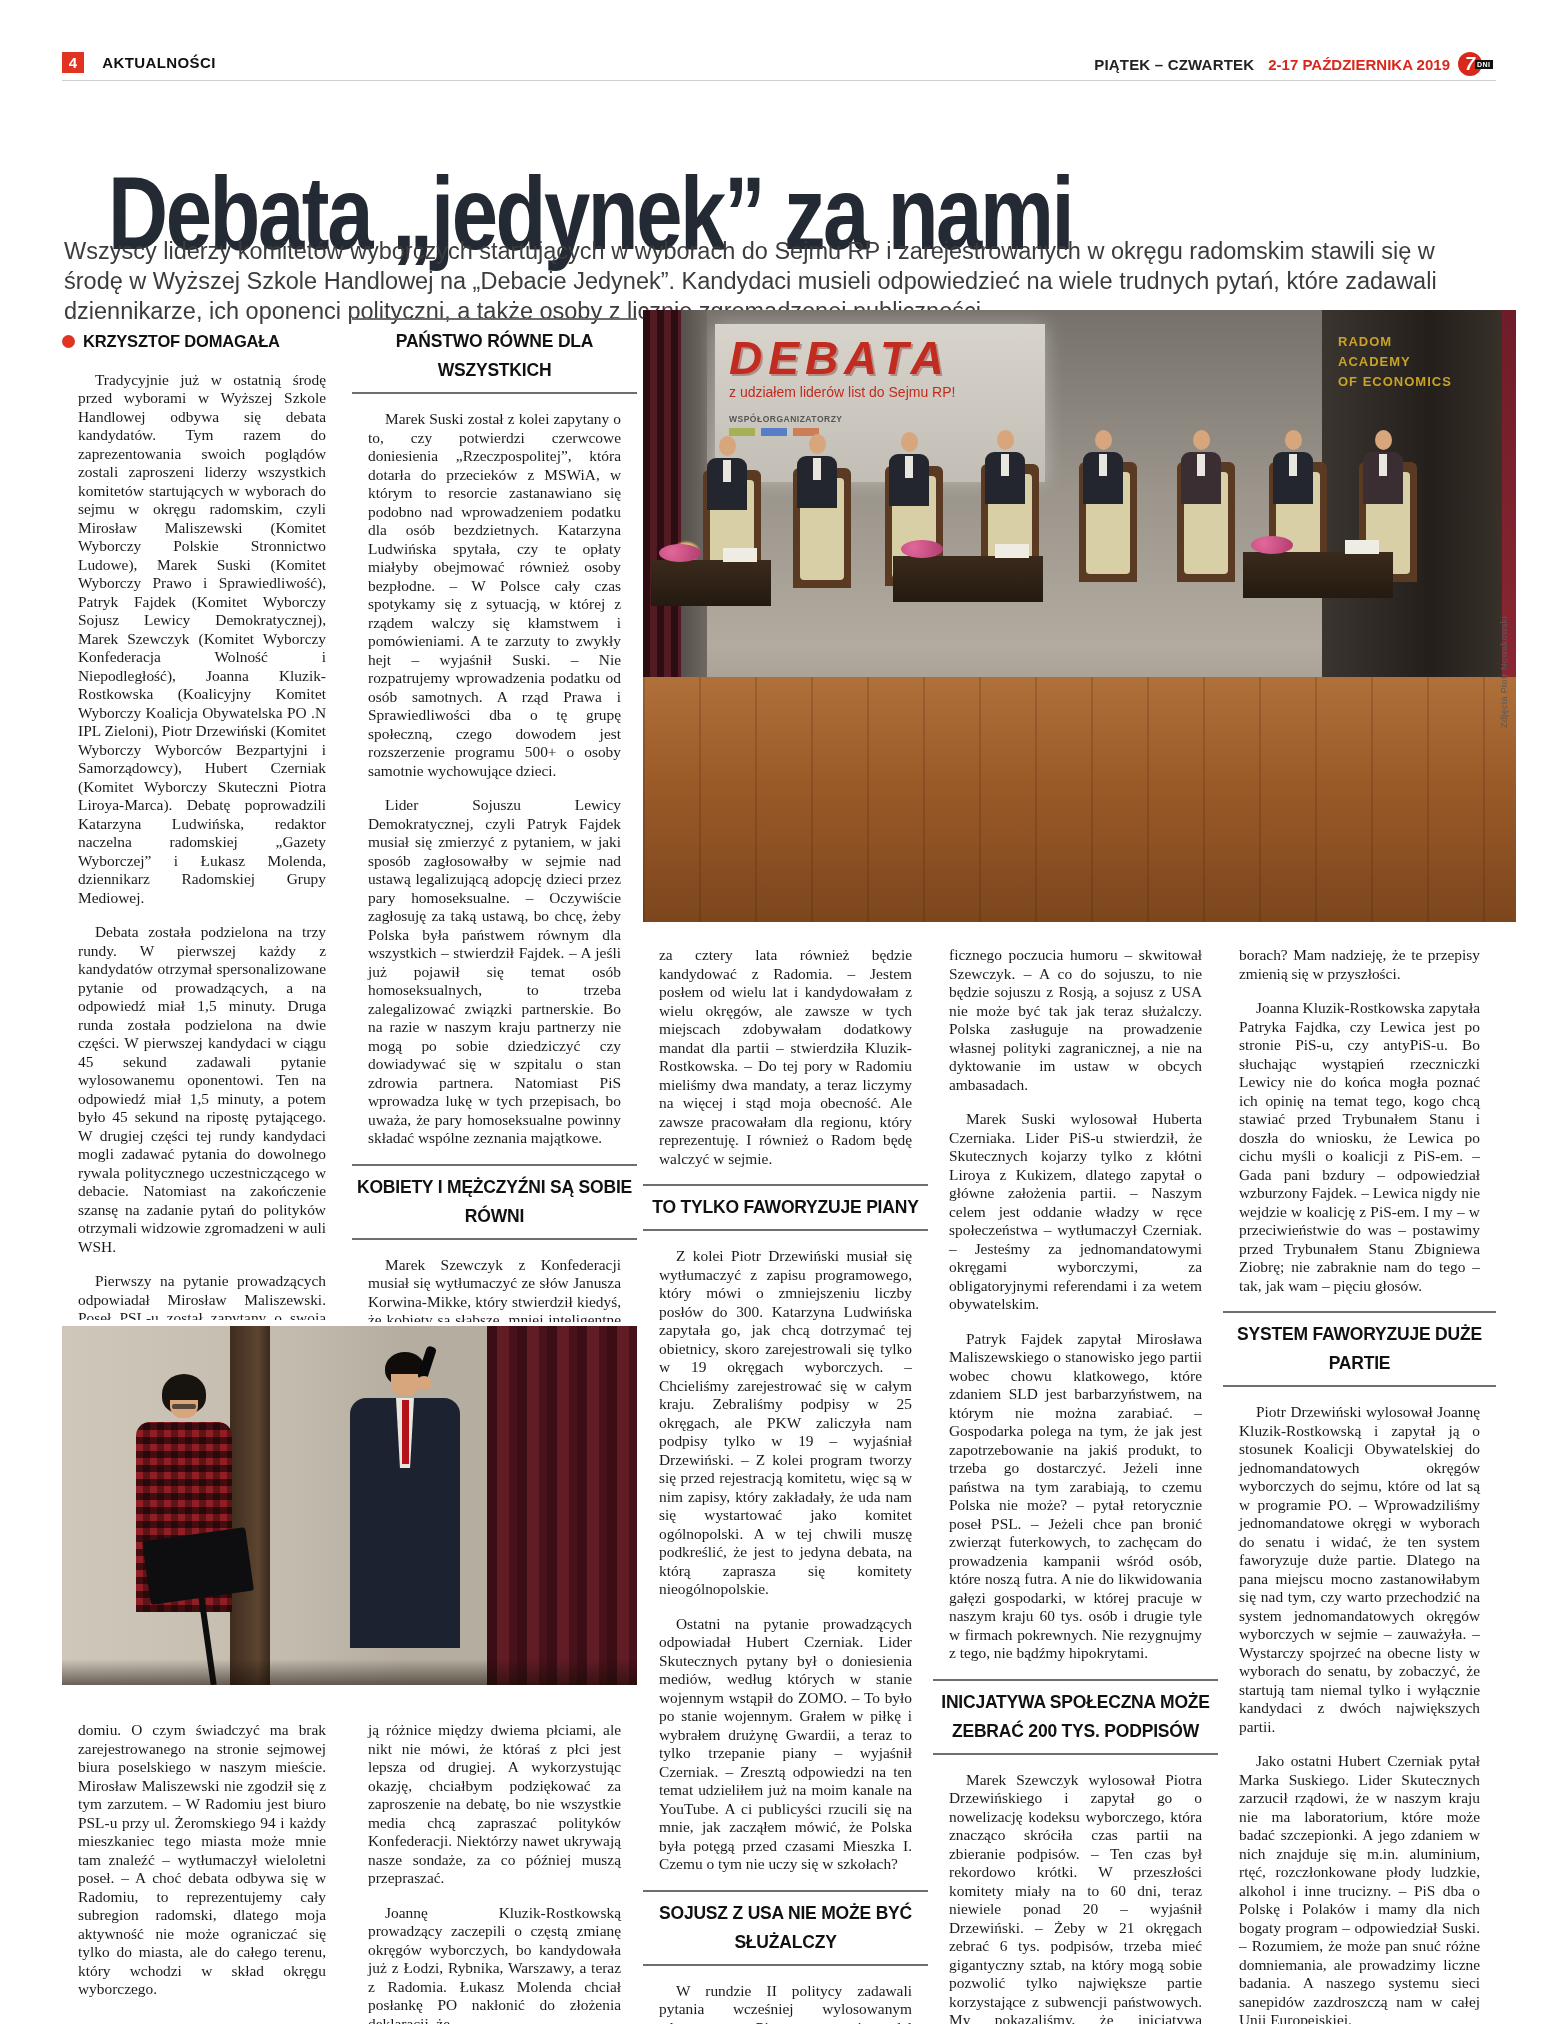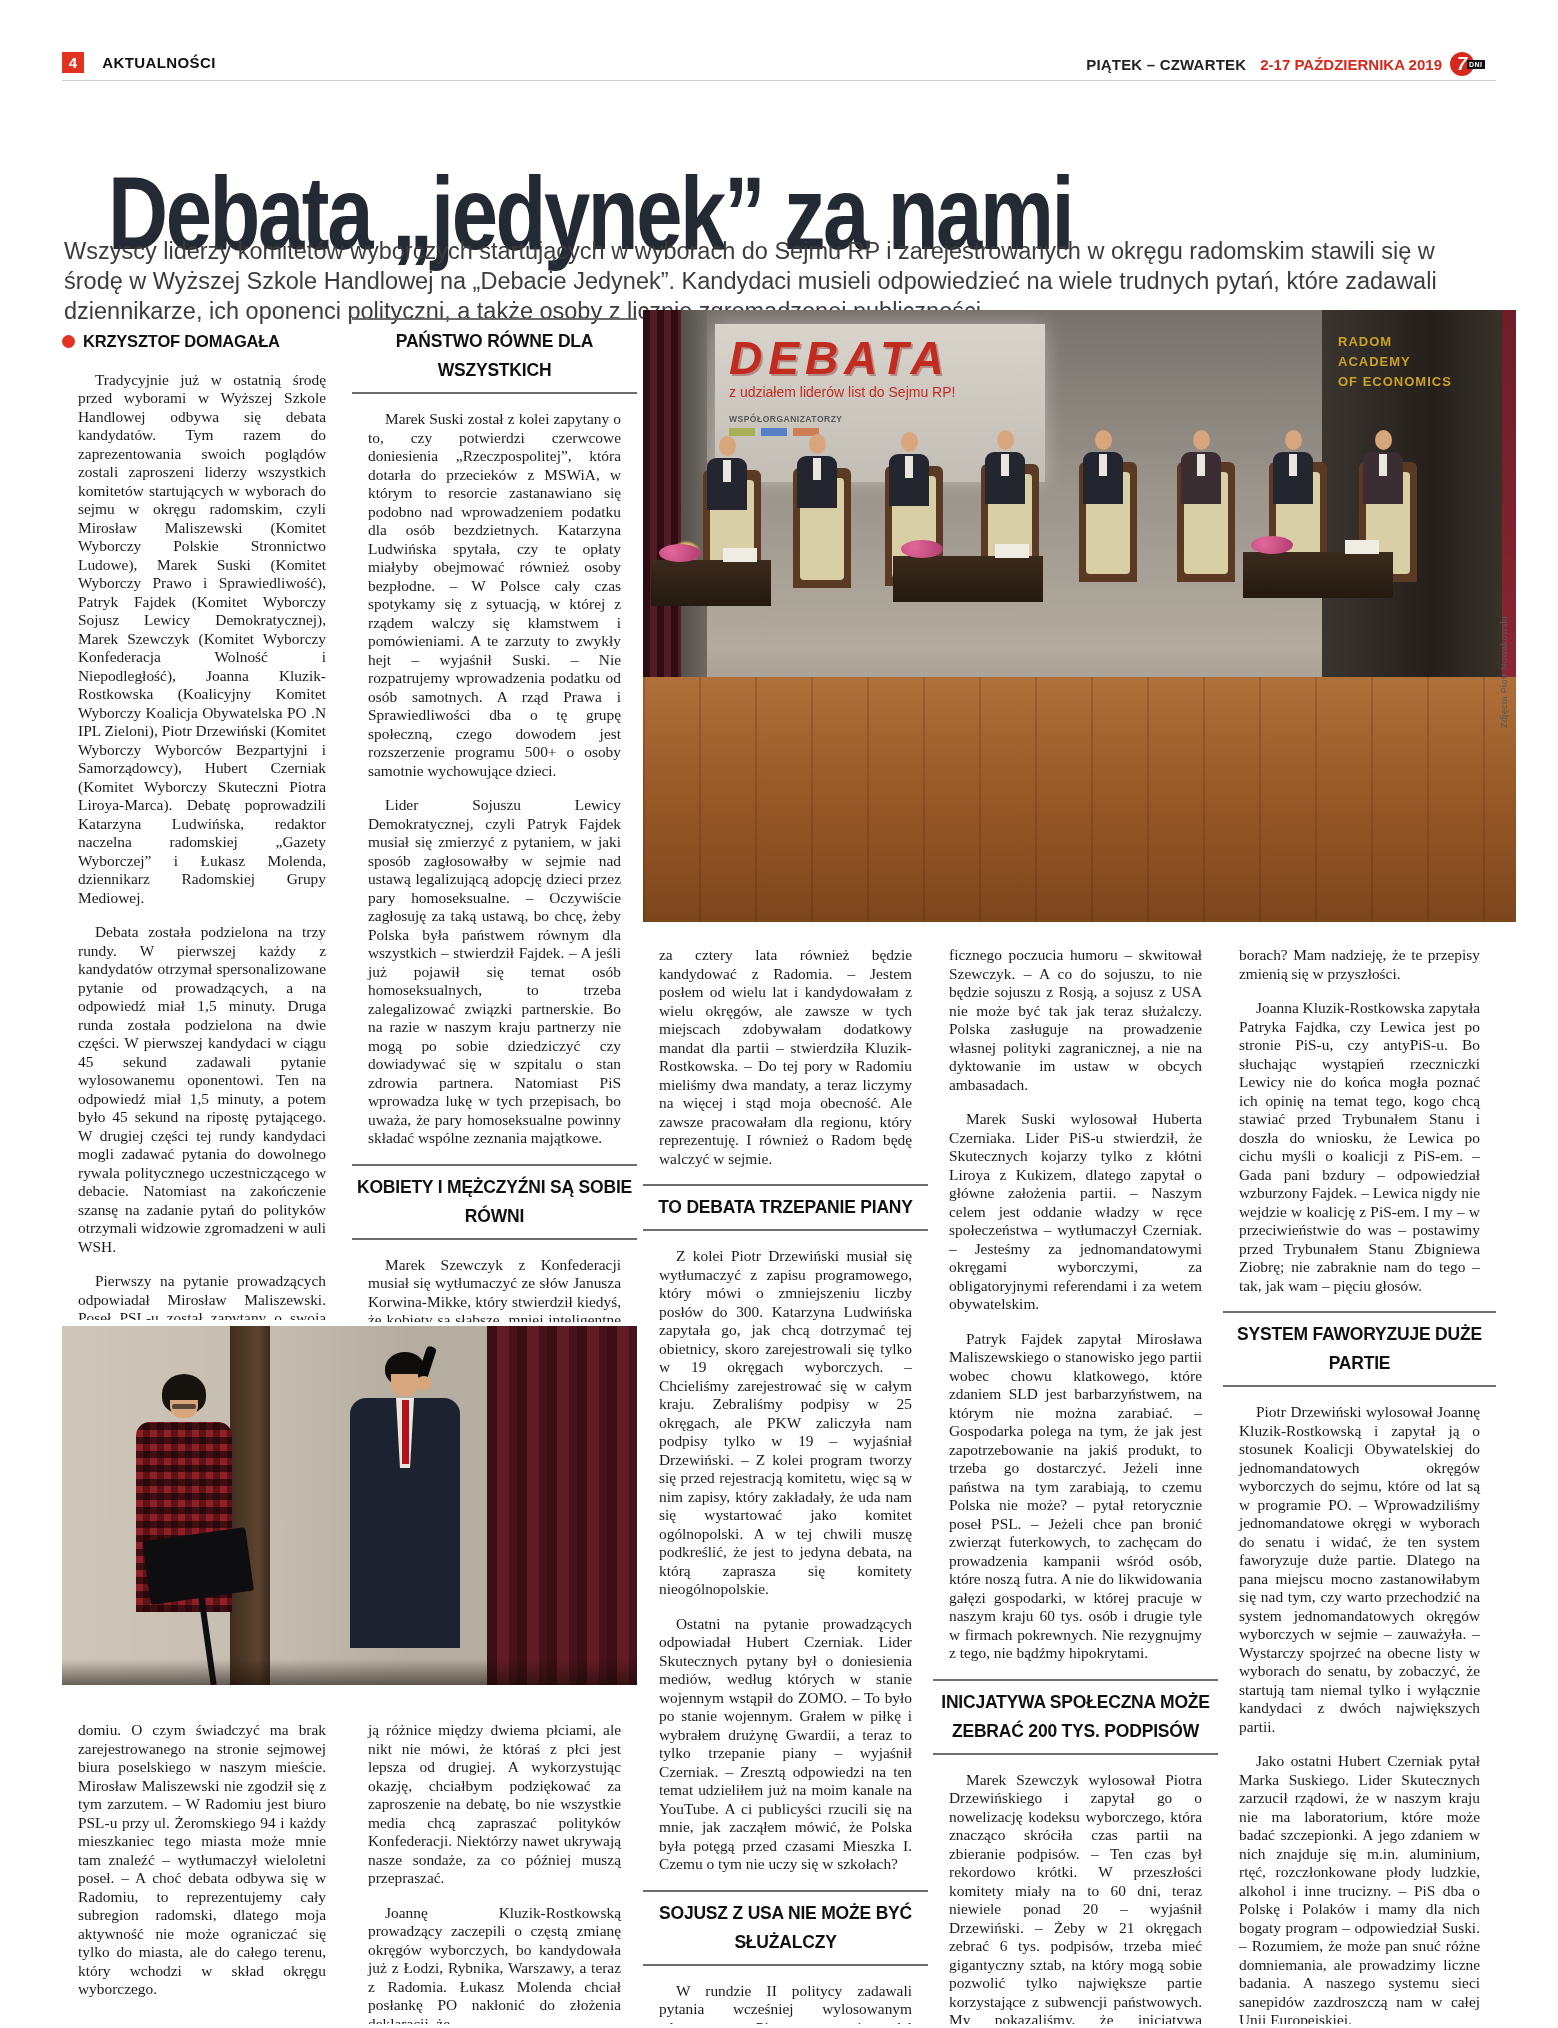--- a/index.html
+++ b/index.html
@@ -4,21 +4,21 @@
 <style>
   html,body{margin:0;padding:0;background:#ffffff;}
   #page{position:relative;width:1558px;height:2028px;background:#fff;overflow:hidden;
         font-family:"Liberation Serif", serif;color:#1a1a1a;}
   
   .folio{position:absolute;left:62px;right:62px;top:52px;height:26px;
          font-family:"Liberation Sans", sans-serif;font-weight:bold;font-size:15px;}
   .pagenum{display:inline-block;background:#e23222;color:#fff;width:22px;height:21px;
            text-align:center;line-height:21px;font-size:15px;vertical-align:middle;}
   .section-label{margin-left:14px;letter-spacing:.4px;color:#111;vertical-align:middle;}
-  .folio-right{position:absolute;right:16px;top:0;display:flex;align-items:center;gap:8px;}
+  .folio-right{position:absolute;right:8px;top:0;display:flex;align-items:center;gap:8px;}
   .date-dark{color:#222;letter-spacing:.2px;}
   .date-red{color:#d8281c;margin-left:6px;}
   .logo7{position:relative;width:30px;height:24px;}
   .logo7 .circ{position:absolute;left:0;top:0;width:24px;height:24px;border-radius:50%;
                background:#d8281c;color:#fff;font-family:"Liberation Sans",sans-serif;
                font-weight:bold;font-style:italic;font-size:18px;text-align:center;line-height:24px;}
   .logo7 .dni{position:absolute;left:17px;top:8px;background:#111;color:#fff;
               font-family:"Liberation Sans",sans-serif;font-weight:bold;font-size:7px;
               padding:1px 2px;letter-spacing:.5px;}
   .folio-rule{position:absolute;left:62px;right:62px;top:80px;height:1px;background:#cfcfcf;}
@@ -216,21 +216,21 @@
       </div>
     <div class="ph-lamp" style="left:30px;top:232px;"></div>
     <div class="ph-table" style="left:8px;top:250px;width:120px;"></div>
     <div class="ph-table" style="left:250px;top:246px;"></div>
     <div class="ph-table" style="left:600px;top:242px;"></div>
   </div>
   <div class="credit">Zdjęcia Piotr Nowakowski</div>
 
   <div class="col" style="left:643px;top:930px;width:285px;height:1094px;">
     <p class="noindent">za cztery lata również będzie kandydować z Radomia. – Jestem posłem od wielu lat i kandydowałam z wielu okręgów, ale zawsze w tych miejscach zdobywałam dodatkowy mandat dla partii – stwierdziła Kluzik-Rostkowska. – Do tej pory w Radomiu mieliśmy dwa mandaty, a teraz liczymy na więcej i stąd moja obecność. Ale zawsze pracowałam dla regionu, który reprezentuję. I również o Radom będę walczyć w sejmie.</p>
-    <div class="subhead">TO DEBATA TRZEPANIE PIANY</div>
+    <div class="subhead">TO TYLKO FAWORYZUJE PIANY</div>
     <p>Z kolei Piotr Drzewiński musiał się wytłumaczyć z zapisu programowego, który mówi o zmniejszeniu liczby posłów do 300. Katarzyna Ludwińska zapytała go, jak chcą dotrzymać tej obietnicy, skoro zarejestrowali się tylko w 19 okręgach wyborczych. – Chcieliśmy zarejestrować się w całym kraju. Zebraliśmy podpisy w 25 okręgach, ale PKW zaliczyła nam podpisy tylko w 19 – wyjaśniał Drzewiński. – Z kolei program tworzy się przed rejestracją komitetu, więc są w nim zapisy, który zakładały, że uda nam się wystartować jako komitet ogólnopolski. A w tej chwili muszę podkreślić, że jest to jedyna debata, na którą zaprasza się komitety nieogólnopolskie.</p>
     <p>Ostatni na pytanie prowadzących odpowiadał Hubert Czerniak. Lider Skutecznych pytany był o doniesienia mediów, według których w stanie wojennym wstąpił do ZOMO. – To było po stanie wojennym. Grałem w piłkę i wybrałem drużynę Gwardii, a teraz to tylko trzepanie piany – wyjaśnił Czerniak. – Zresztą odpowiedzi na ten temat udzieliłem już na moim kanale na YouTube. A ci publicyści rzucili się na mnie, jak zacząłem mówić, że Polska była potęgą przed czasami Mieszka I. Czemu o tym nie uczy się w szkołach?</p>
     <div class="subhead">SOJUSZ Z USA NIE MOŻE BYĆ SŁUŻALCZY</div>
     <p>W rundzie II politycy zadawali pytania wcześniej wylosowanym adwersarzom. Pierwszy pytanie zadał Mirosław Maliszewski, który wylosował Marka Szewczyka; spytał go o politykę zagraniczną, a głównie o chęć zawiązania sojuszu z Rosją, który ponoć deklarował Janusz Korwin-Mikke. – Z Korwinem pracuję rok i nauczyłem się jego specy-</p>
   </div>
 
   <div class="col" style="left:933px;top:930px;width:285px;height:1094px;">
     <p class="noindent">ficznego poczucia humoru – skwitował Szewczyk. – A co do sojuszu, to nie będzie sojuszu z Rosją, a sojusz z USA nie może być tak jak teraz służalczy. Polska zasługuje na prowadzenie własnej polityki zagranicznej, a nie na dyktowanie im ustaw w obcych ambasadach.</p>
     <p>Marek Suski wylosował Huberta Czerniaka. Lider PiS-u stwierdził, że Skutecznych kojarzy tylko z kłótni Liroya z Kukizem, dlatego zapytał o główne założenia partii. – Naszym celem jest oddanie władzy w ręce społeczeństwa – wytłumaczył Czerniak. – Jesteśmy za jednomandatowymi okręgami wyborczymi, za obligatoryjnymi referendami i za wetem obywatelskim.</p>
     <p>Patryk Fajdek zapytał Mirosława Maliszewskiego o stanowisko jego partii wobec chowu klatkowego, które zdaniem SLD jest barbarzyństwem, na którym nie można zarabiać. – Gospodarka polega na tym, że jak jest zapotrzebowanie na jakiś produkt, to trzeba go dostarczyć. Jeżeli inne państwa na tym zarabiają, to czemu Polska nie może? – pytał retorycznie poseł PSL. – Jeżeli chce pan bronić zwierząt futerkowych, to zachęcam do prowadzenia kampanii wśród osób, które noszą futra. A nie do likwidowania gałęzi gospodarki, w której pracuje w naszym kraju 60 tys. osób i drugie tyle w firmach pokrewnych. Nie rezygnujmy z tego, nie bądźmy hipokrytami.</p>

